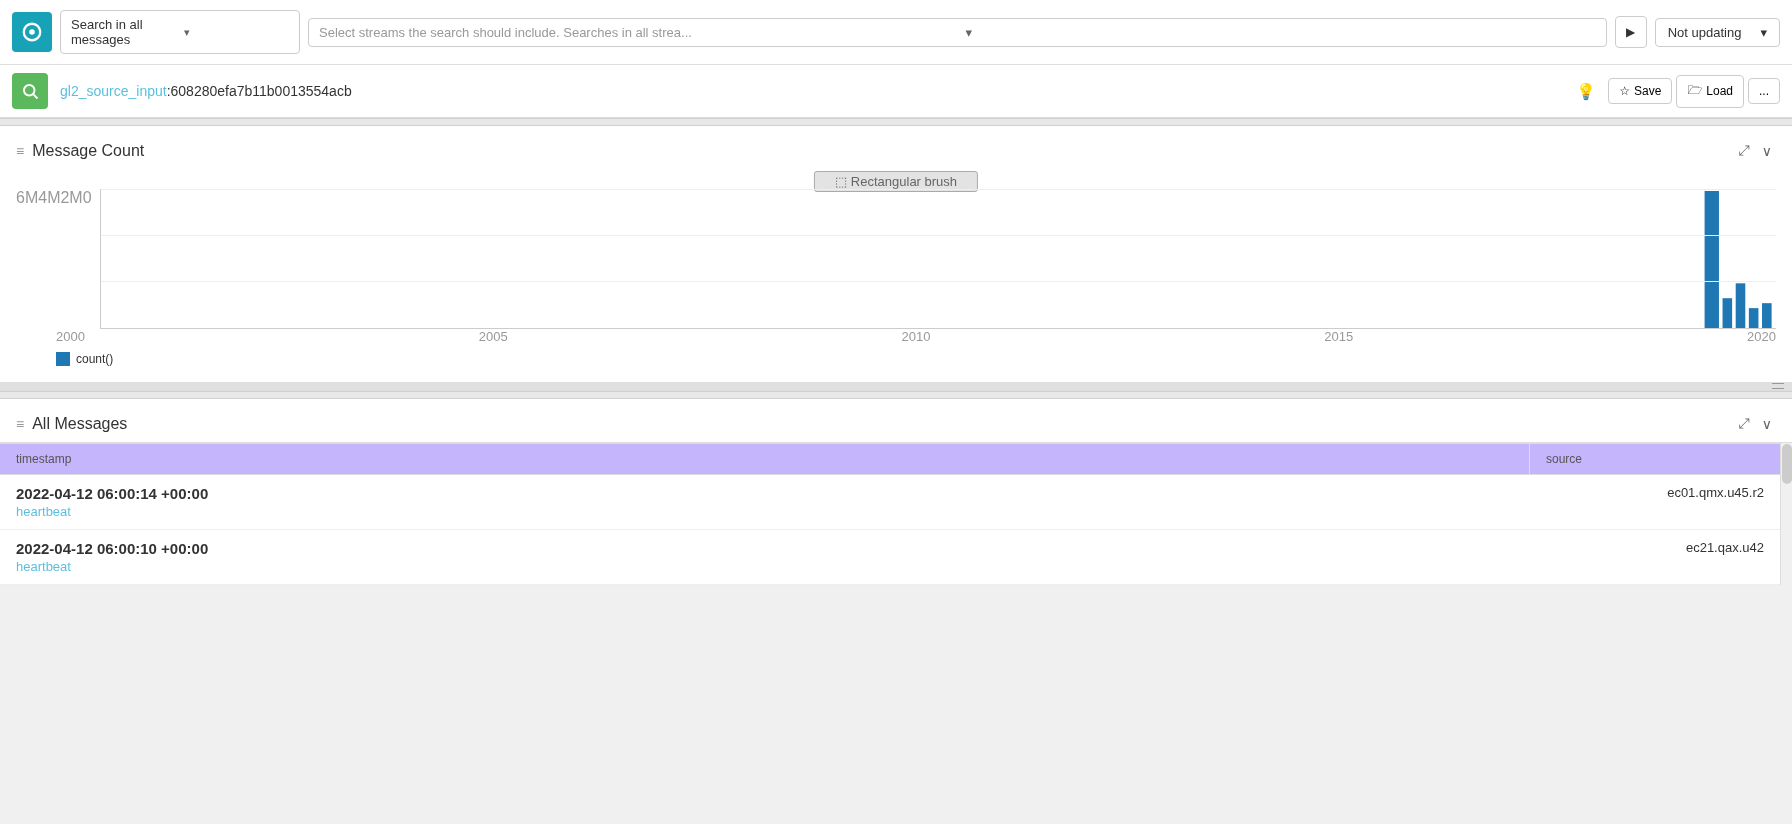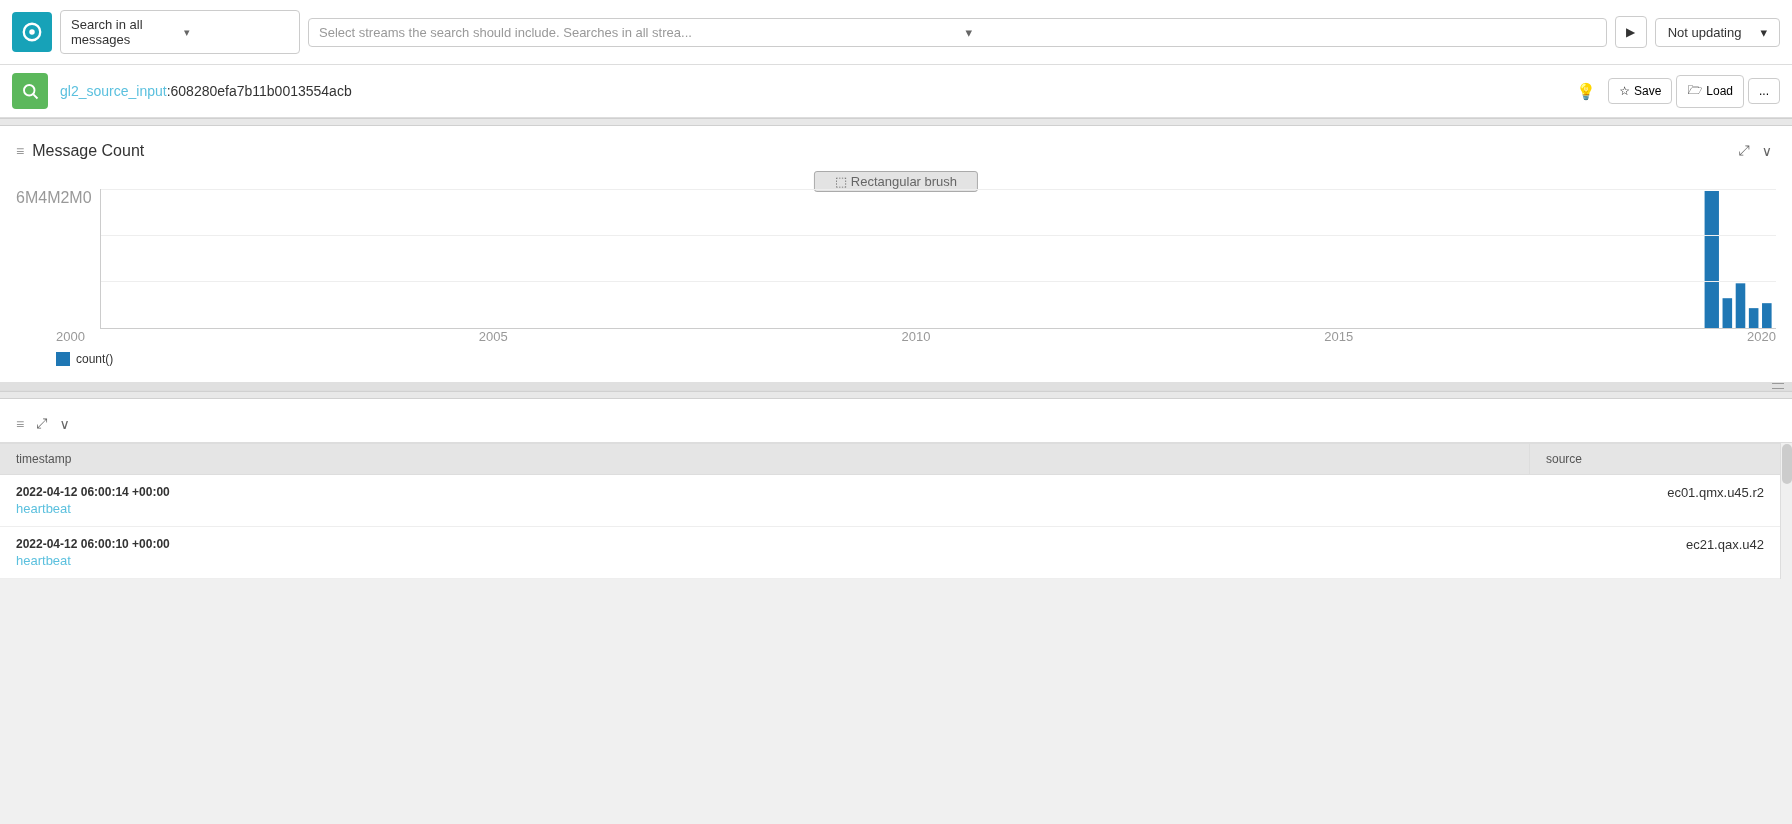--- a/index.html
+++ b/index.html
@@ -248,21 +248,21 @@
       border-top: 1px solid #ddd;
     }
 
     .table-content {
       flex: 1;
       overflow: hidden;
     }
 
     .msg-timestamp {
       font-weight: 600;
-      font-size: 12px;
+      font-size: 15px;
       color: #333;
     }
 
     .msg-link {
       color: #5bc0de;
       cursor: pointer;
       font-size: 13px;
       display: inline-block;
       margin-top: 2px;
     }
@@ -411,30 +411,31 @@
   </div>
 
   <div class="resize-handle"></div>
 </div>
 
 <div class="divider-bar"></div>
 
 <div class="all-messages-section">
   <div class="section-header">
     <span class="drag-icon">≡</span>
+    <h2>All Messages</h2>
     <div class="section-controls">
       <button>⤢</button>
       <button>∨</button>
     </div>
   </div>
 
   <div class="table-wrapper">
     <div class="table-content">
 
-      <div style="display:flex; background:#e5e5e5; border-top:1px solid #ddd; border-bottom:1px solid #ddd;">
+      <div style="display:flex; background:#c4b5fd; border-top:1px solid #ddd; border-bottom:1px solid #ddd;">
         <div style="flex:1; padding:8px 16px; font-size:12px; color:#555; font-weight:500; border-right:1px solid #ddd;">timestamp</div>
         <div style="width:250px; padding:8px 16px; font-size:12px; color:#555; font-weight:500;">source</div>
       </div>
 
       <div class="msg-row-wrapper">
         <div class="msg-row-left">
           <div class="msg-timestamp">2022-04-12 06:00:14 +00:00</div>
           <a class="msg-link">heartbeat</a>
         </div>
         <div class="msg-row-right">ec01.qmx.u45.r2</div>

